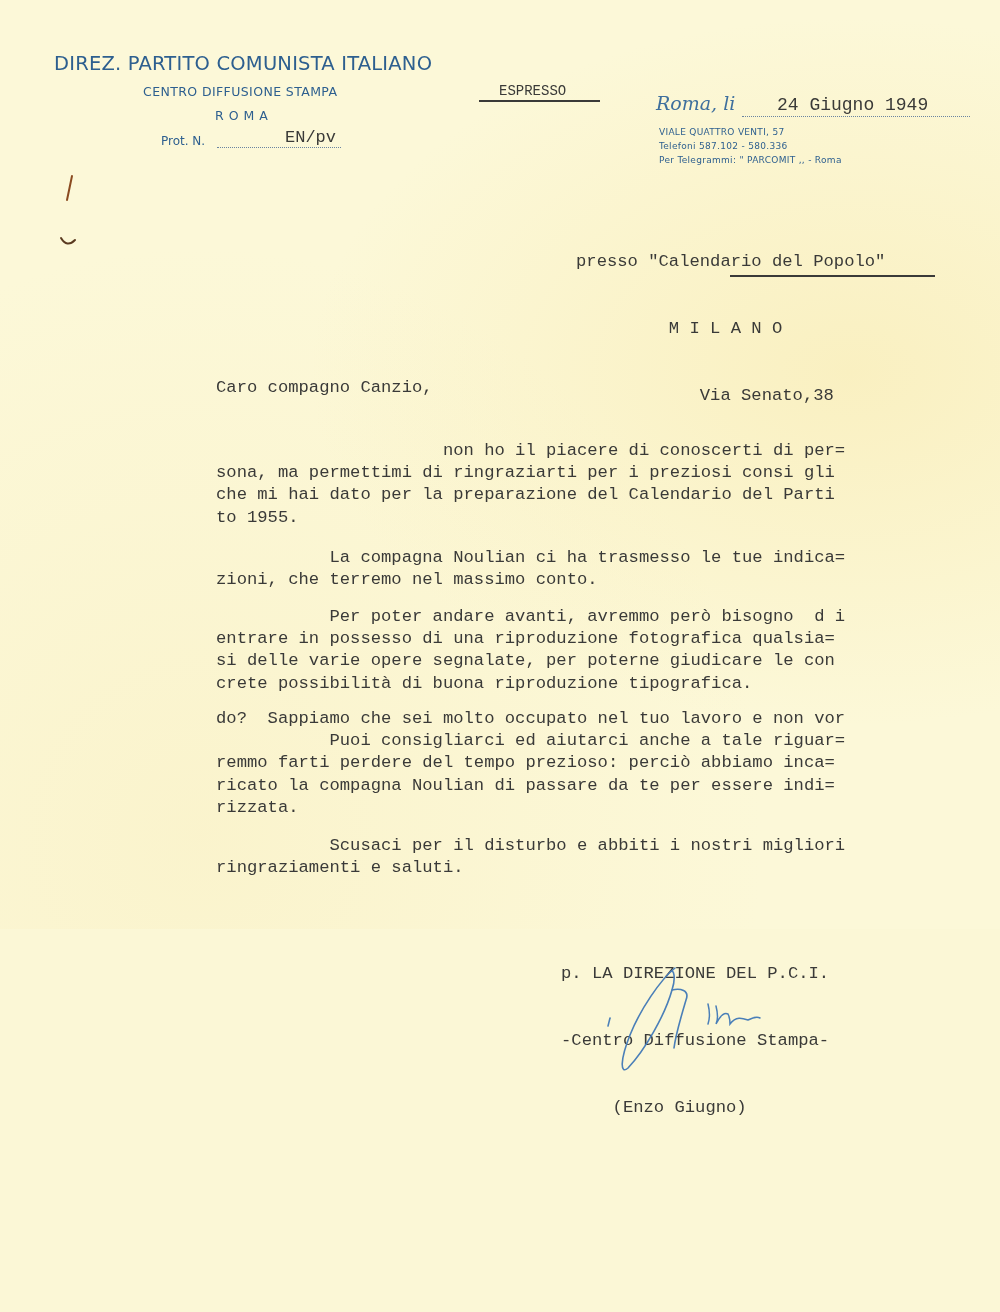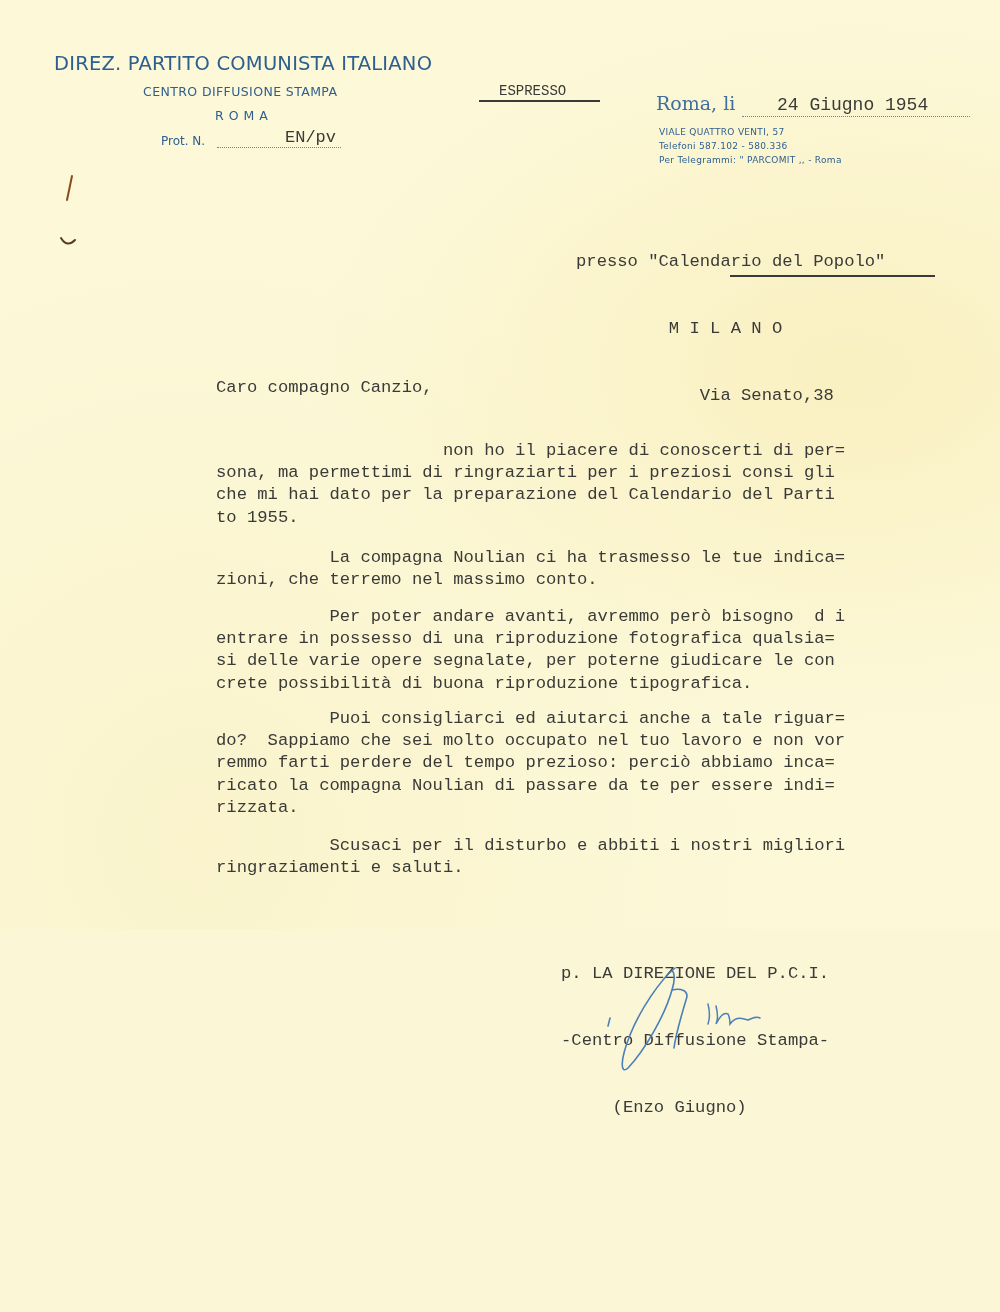--- a/index.html
+++ b/index.html
@@ -18,21 +18,21 @@
   .lh { position: absolute; font-family: "DejaVu Sans", "Liberation Sans", sans-serif; color: #2d5f8f; white-space: nowrap; }
   .lh-title { left: 54px; top: 52px; font-size: 19.5px; letter-spacing: 0.2px; }
   .lh-sub { left: 143px; top: 84px; font-size: 12.5px; letter-spacing: 0.4px; }
   .lh-city { left: 215px; top: 108px; font-size: 12.5px; letter-spacing: 5px; }
   .lh-prot-label { left: 161px; top: 134px; font-size: 12px; }
   .prot-dots { position: absolute; left: 217px; top: 147px; width: 124px; border-bottom: 1px dotted #6a84a0; }
   .addr { left: 659px; font-size: 9px; font-weight: normal; letter-spacing: 0.3px; }
   .addr1 { top: 127px; }
   .addr2 { top: 141px; }
   .addr3 { top: 155px; }
-  .roma-li { position: absolute; left: 656px; top: 92px; font-family: "DejaVu Serif", serif; color: #3e6f9d; font-size: 19px; }
+  .roma-li { position: absolute; left: 656px; top: 92px; font-family: "DejaVu Serif", serif; font-style: italic; color: #3e6f9d; font-size: 19px; }
   .date-dots { position: absolute; left: 742px; top: 116px; width: 228px; border-bottom: 1px dotted #6a84a0; }
 
   .tw { position: absolute; font-family: "Liberation Mono", "DejaVu Sans Mono", monospace; color: #3a3a38; font-size: 17.2px; white-space: pre; line-height: 22.2px; }
   .prot-val { left: 285px; top: 127px; font-size: 17px; }
   .espresso { left: 499px; top: 80px; font-size: 14px; }
   .espresso-line { position: absolute; left: 479px; top: 100px; width: 121px; border-bottom: 2px solid #3a3a38; }
   .date-val { left: 777px; top: 94px; font-size: 18px; }
 
   .recip { left: 576px; top: 207px; }
   .milano-line { position: absolute; left: 730px; top: 275px; width: 205px; border-bottom: 2px solid #3a3a38; }
@@ -61,21 +61,21 @@
   <div class="lh lh-city">ROMA</div>
   <div class="lh lh-prot-label">Prot. N.</div>
   <div class="prot-dots"></div>
   <div class="tw prot-val">EN/pv</div>
 
   <div class="tw espresso">ESPRESSO</div>
   <div class="espresso-line"></div>
 
   <div class="roma-li">Roma, li</div>
   <div class="date-dots"></div>
-  <div class="tw date-val">24 Giugno 1954</div>
+  <div class="tw date-val">24 Giugno 1949</div>
 
   <div class="lh addr addr1">VIALE QUATTRO VENTI, 57</div>
   <div class="lh addr addr2">Telefoni 587.102 - 580.336</div>
   <div class="lh addr addr3">Per Telegrammi: " PARCOMIT ,, - Roma</div>
 
   <svg class="margin-mark" style="left:55px;top:172px" width="30" height="80" viewBox="0 0 30 80">
     <path d="M17 4 L12 28" stroke="#8a4a20" stroke-width="2" fill="none" stroke-linecap="round"></path>
     <path d="M6 66 Q12 76 20 68" stroke="#5a3a20" stroke-width="2" fill="none" stroke-linecap="round"></path>
   </svg>
 
@@ -101,22 +101,22 @@
   </div>
 
   <div class="para p3">
     <span class="tw">           Per poter andare avanti, avremmo però bisogno  d i</span>
     <span class="tw">entrare in possesso di una riproduzione fotografica qualsia=</span>
     <span class="tw">si delle varie opere segnalate, per poterne giudicare le con</span>
     <span class="tw">crete possibilità di buona riproduzione tipografica.</span>
   </div>
 
   <div class="para p4">
+    <span class="tw">do?  Sappiamo che sei molto occupato nel tuo lavoro e non vor</span>
     <span class="tw">           Puoi consigliarci ed aiutarci anche a tale riguar=</span>
-    <span class="tw">do?  Sappiamo che sei molto occupato nel tuo lavoro e non vor</span>
     <span class="tw">remmo farti perdere del tempo prezioso: perciò abbiamo inca=</span>
     <span class="tw">ricato la compagna Noulian di passare da te per essere indi=</span>
     <span class="tw">rizzata.</span>
   </div>
 
   <div class="para p5">
     <span class="tw">           Scusaci per il disturbo e abbiti i nostri migliori</span>
     <span class="tw">ringraziamenti e saluti.</span>
   </div>
 

